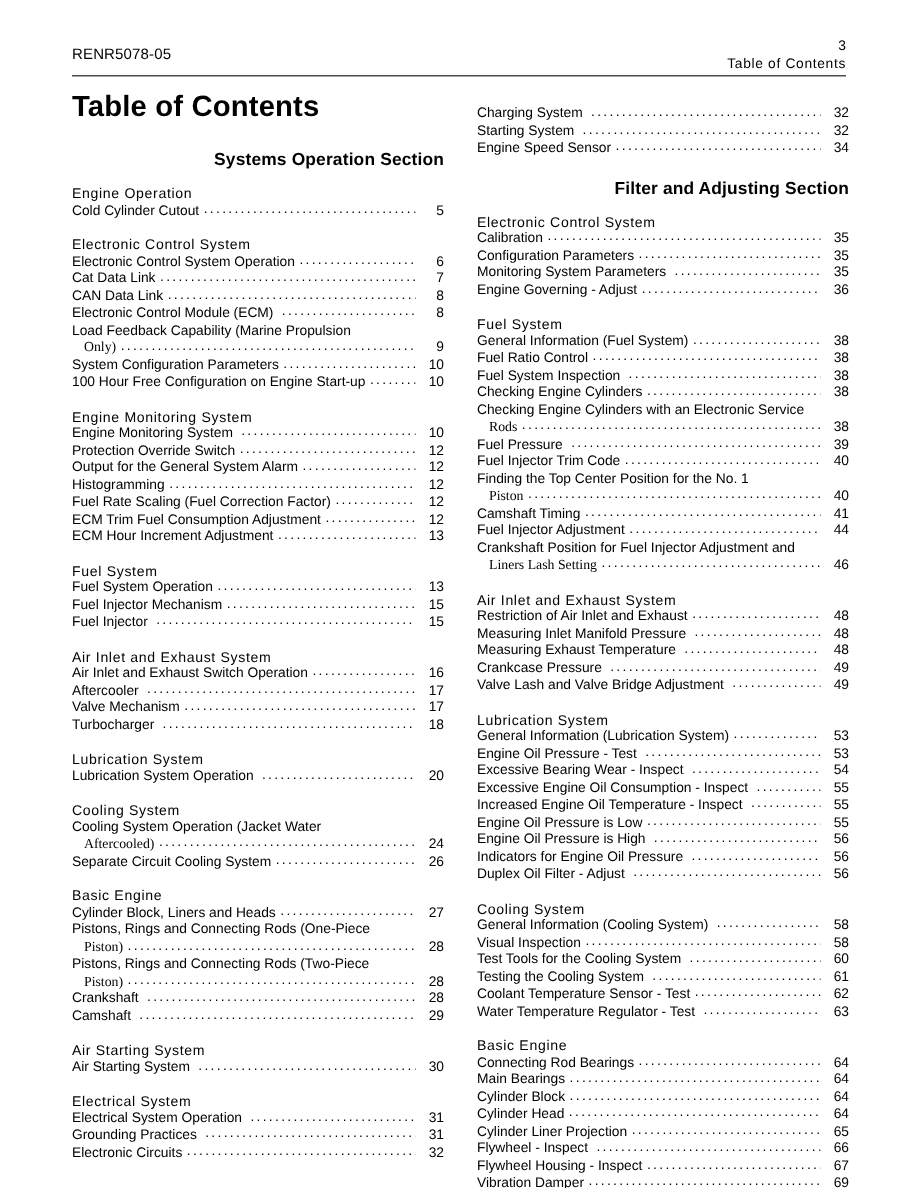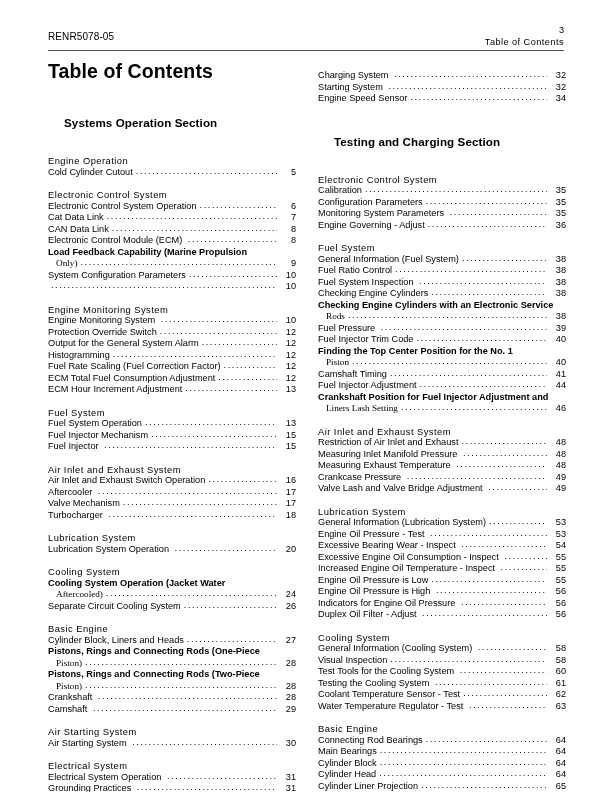--- a/index.html
+++ b/index.html
@@ -76,24 +76,25 @@
     width: 248px;
   }
   .col-left  { left: 48px; top: 100px; }
   .col-right { left: 318px; top: 70px; }
 
   
   .sec-title {
     font-size: 11.6px;
     font-weight: bold;
     letter-spacing: 0.1px;
-    margin: 16px;
+    margin: 0;
     padding: 0;
     line-height: 13px;
     white-space: nowrap;
+    text-align: right;
   }
   
   .grp-title {
     font-size: 9.4px;
     font-weight: normal;
     letter-spacing: 0.45px;
     line-height: 11.5px;
     margin: 0;
     white-space: nowrap;
   }
@@ -102,21 +103,21 @@
   .entry {
     font-size: 9.2px;
     line-height: 11.5px;
     position: relative;
   }
   .entry .ln {
     display: flex;
     align-items: baseline;
     width: 248px;
   }
-  .entry .ln.wrap-first { display: block; font-weight: bold; }
+  .entry .ln.wrap-first { display: block; }
   .entry .txt {
     white-space: pre;
     flex: 0 0 auto;
   }
   .entry .ln.cont .txt { padding-left: 8px; font-family: Liberation Serif, serif; }
   .entry .dots {
     flex: 1 1 auto;
     overflow: hidden;
     white-space: nowrap;
     margin: 0 2px 0 3px;
@@ -204,20 +205,21 @@
       </div>
       <div class="entry">
         <div class="ln">
           <span class="txt">System Configuration Parameters</span>
           <span class="dots">................................................................................................................</span>
           <span class="pg">10</span>
         </div>
       </div>
       <div class="entry">
         <div class="ln">
+          <span class="txt">100 Hour Free Configuration on Engine Start-up</span>
           <span class="dots">................................................................................................................</span>
           <span class="pg">10</span>
         </div>
       </div>
       <div class="gap-grp"></div>
       <div class="grp-title">Engine Monitoring System</div>
       <div class="entry">
         <div class="ln">
           <span class="txt">Engine Monitoring System </span>
           <span class="dots">................................................................................................................</span>
@@ -247,21 +249,21 @@
       </div>
       <div class="entry">
         <div class="ln">
           <span class="txt">Fuel Rate Scaling (Fuel Correction Factor)</span>
           <span class="dots">................................................................................................................</span>
           <span class="pg">12</span>
         </div>
       </div>
       <div class="entry">
         <div class="ln">
-          <span class="txt">ECM Total Fuel Consumption Adjustment</span>
+          <span class="txt">ECM Trim Fuel Consumption Adjustment</span>
           <span class="dots">................................................................................................................</span>
           <span class="pg">12</span>
         </div>
       </div>
       <div class="entry">
         <div class="ln">
           <span class="txt">ECM Hour Increment Adjustment</span>
           <span class="dots">................................................................................................................</span>
           <span class="pg">13</span>
         </div>
@@ -433,21 +435,21 @@
         </div>
       </div>
       <div class="entry">
         <div class="ln">
           <span class="txt">Engine Speed Sensor</span>
           <span class="dots">................................................................................................................</span>
           <span class="pg">34</span>
         </div>
       </div>
       <div class="gap-sec"></div>
-      <div class="sec-title">Testing and Charging Section</div>
+      <div class="sec-title">Filter and Adjusting Section</div>
       <div class="gap-after-sectitle"></div>
       <div class="grp-title">Electronic Control System</div>
       <div class="entry">
         <div class="ln">
           <span class="txt">Calibration</span>
           <span class="dots">................................................................................................................</span>
           <span class="pg">35</span>
         </div>
       </div>
       <div class="entry">

